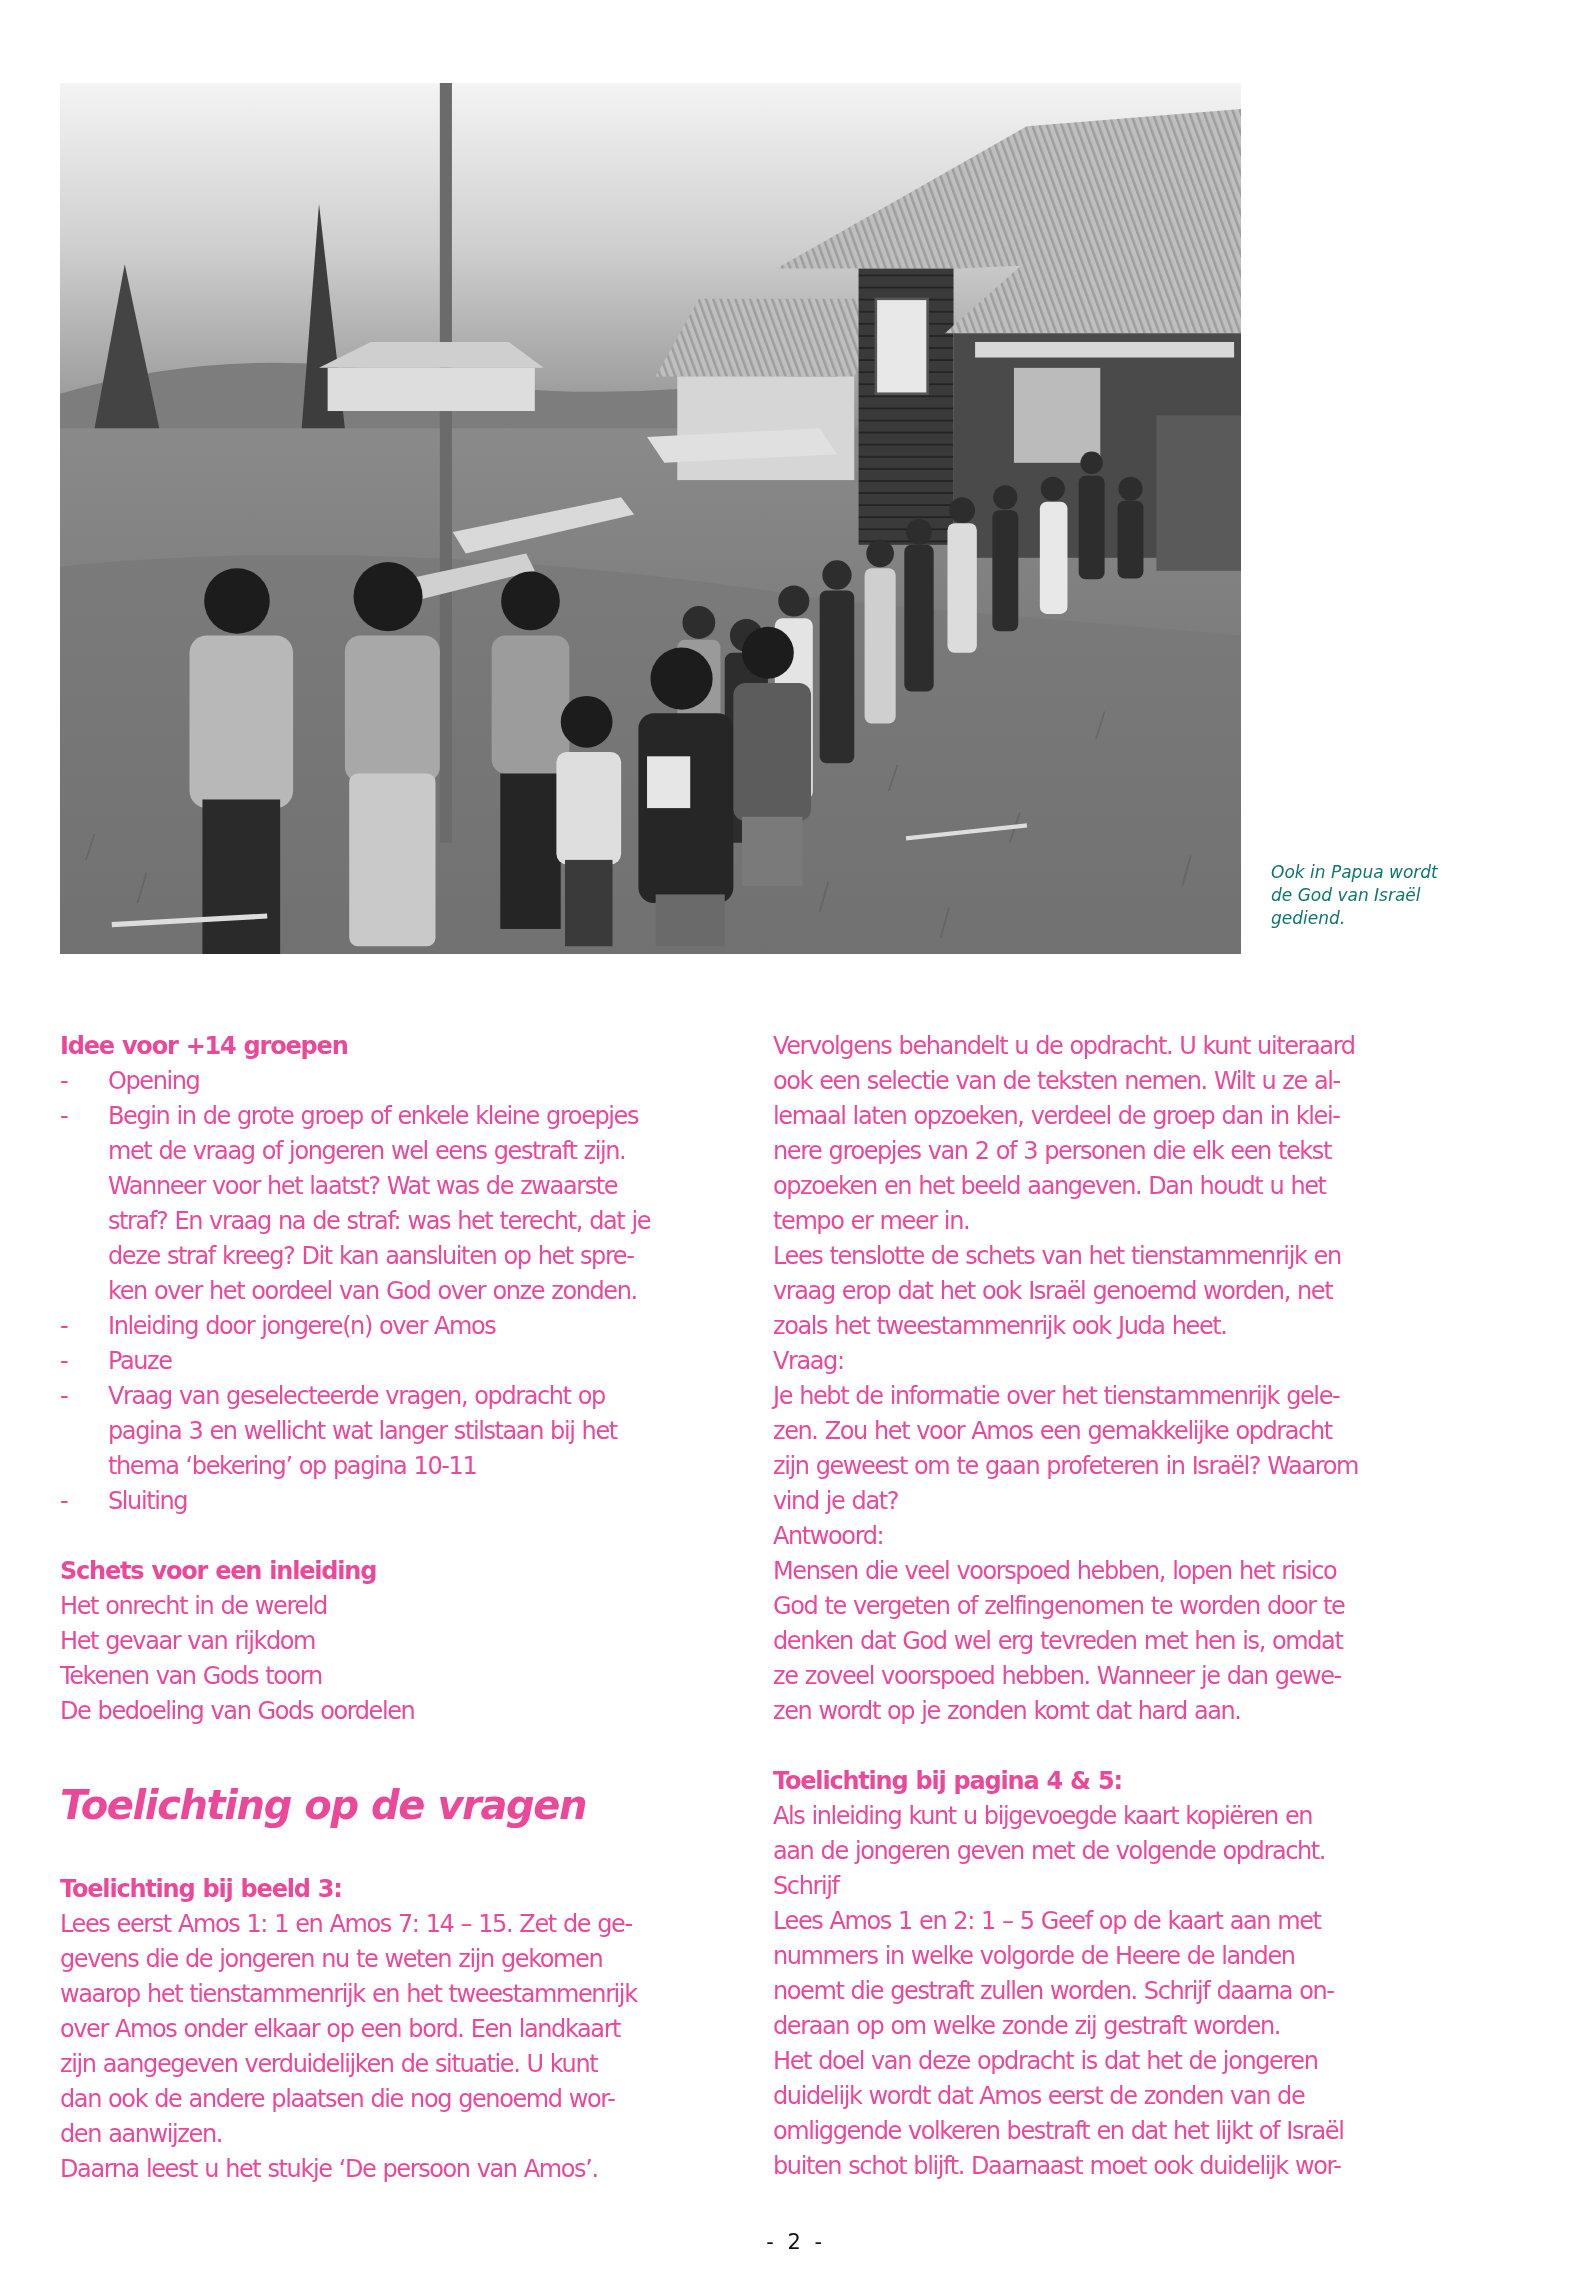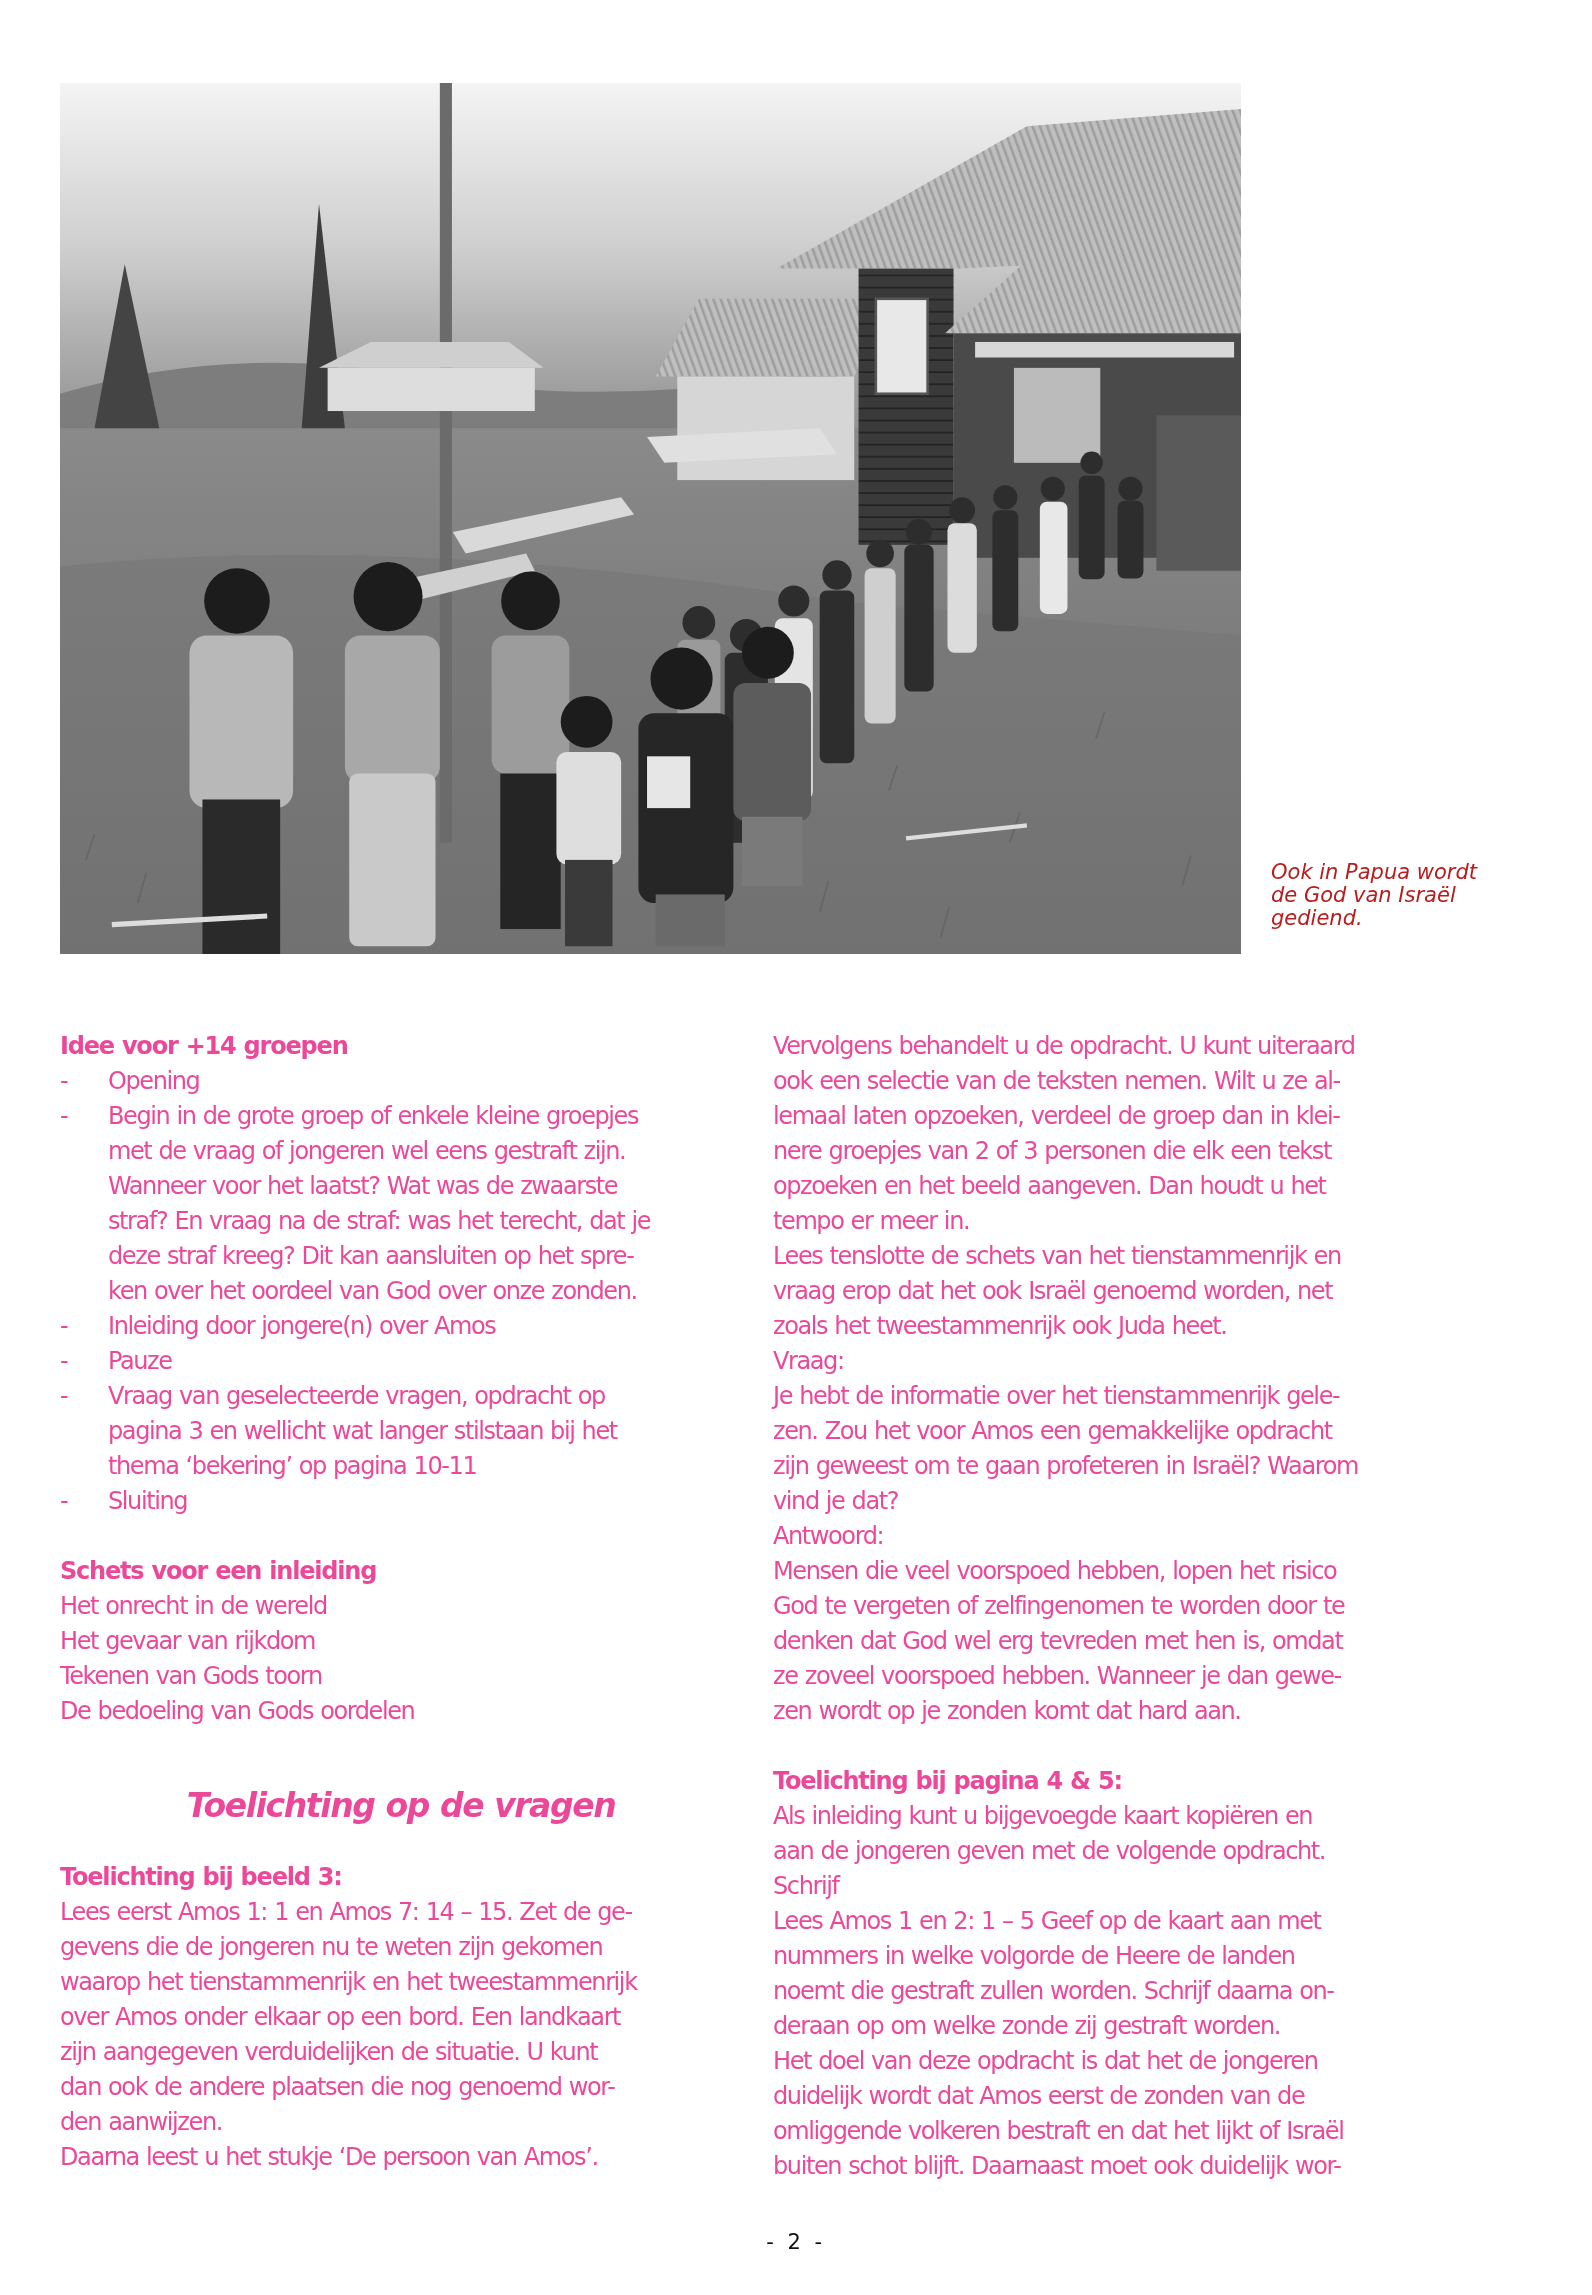--- a/index.html
+++ b/index.html
@@ -8,40 +8,40 @@
     font-family: "DejaVu Sans", sans-serif; color: #111;
   }
   .photo {
     position: absolute; left: 60px; top: 83px; width: 1181px; height: 871px;
     overflow: hidden; background: #bdbdbd;
   }
   .photo svg { display: block; width: 100%; height: 100%; }
   .caption {
     position: absolute; left: 1271px; top: 861px; width: 259px;
     font-family: "DejaVu Sans", sans-serif; font-style: italic;
-    font-size: 21px; line-height: 23px; color: #b91c1c;
+    font-size: 17px; line-height: 23px; color: #0f766e;
   }
   .caption span { display: block; }
   .col {
     position: absolute; top: 1029px; font-family: "DejaVu Sans", sans-serif;
     font-size: 24px; line-height: 35px; color: #ec4899; letter-spacing: -1.4px;
     word-spacing: 0.9px;
   }
   .col-left { left: 60px; width: 682px; }
   .col-right { left: 773px; width: 716px; }
   .line { display: block; white-space: nowrap; }
   .h-bold { font-weight: bold; letter-spacing: -1.2px; }
   .bullet { display: flex; }
   .bullet .dash { width: 48px; flex: none; }
   .bullet .btext { flex: 1; }
   .gap-s { height: 35px; }
   .gap-m { height: 55px; }
   .section-title {
-    font-weight: bold; font-style: italic; font-size: 33px; line-height: 43px;
-    letter-spacing: -1.4px; margin-bottom: 33px; text-align: center;
+    font-weight: bold; font-style: italic; font-size: 40px; line-height: 43px;
+    letter-spacing: -1.4px; margin-bottom: 45px;
   }
   .page-number {
     position: absolute; top: 2230px; left: 0; width: 1592px; text-align: center;
     font-size: 21px; letter-spacing: 3.5px; color: #111;
   }
 </style>
 </head>
 <body>
 
 <div class="photo" title="Black-and-white photograph of a group of people gathering outside a building with a corrugated metal roof in Papua">

